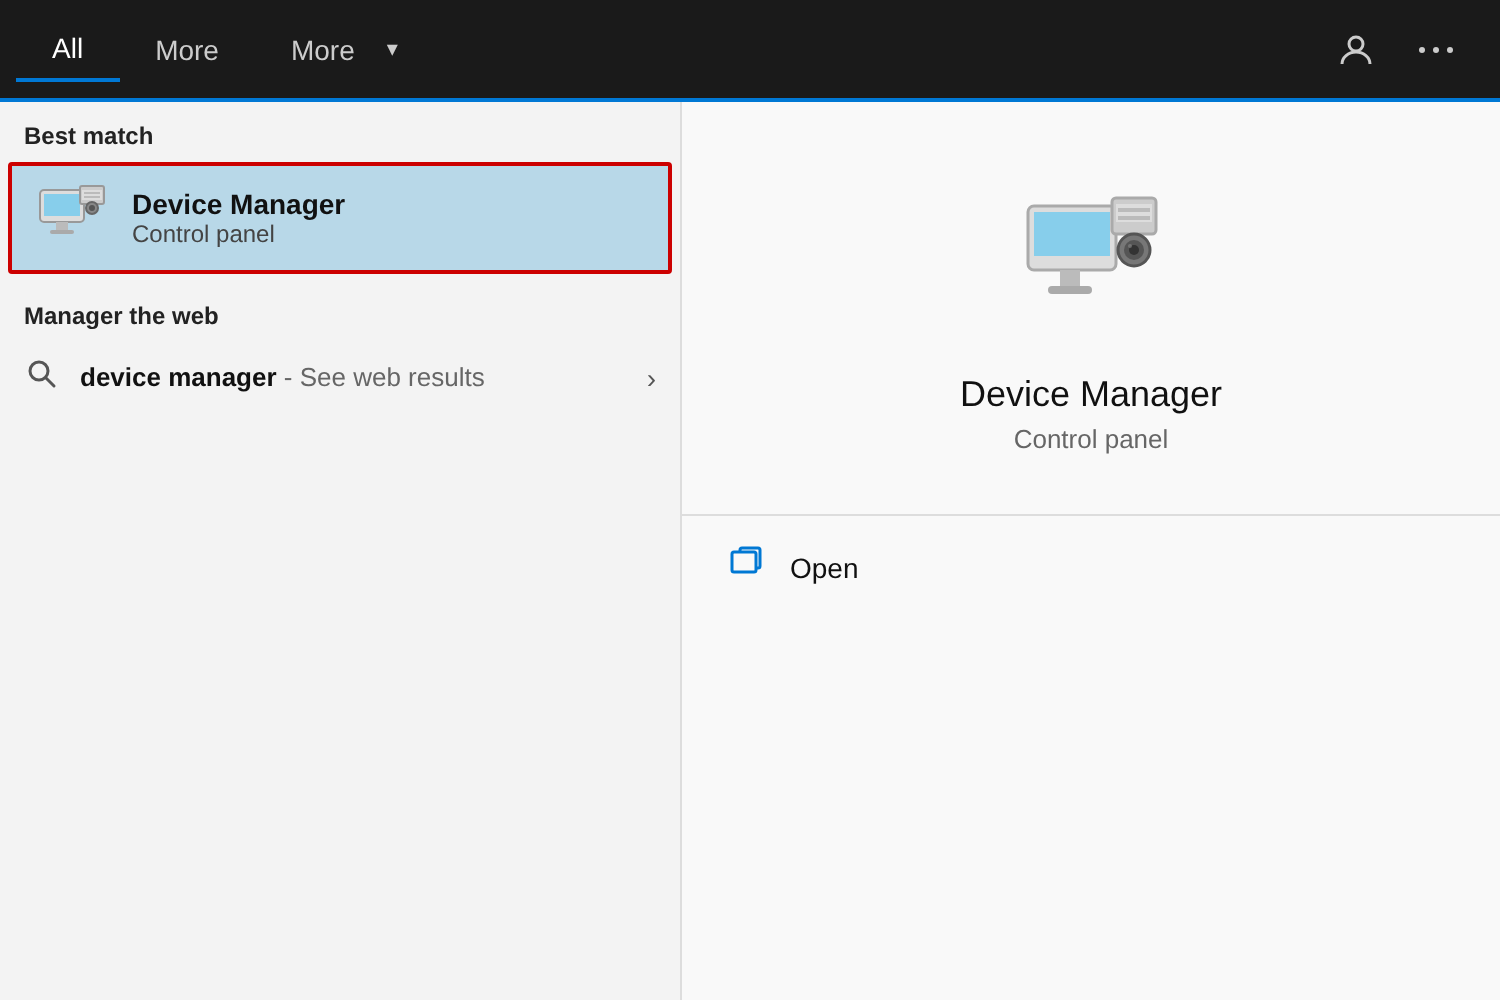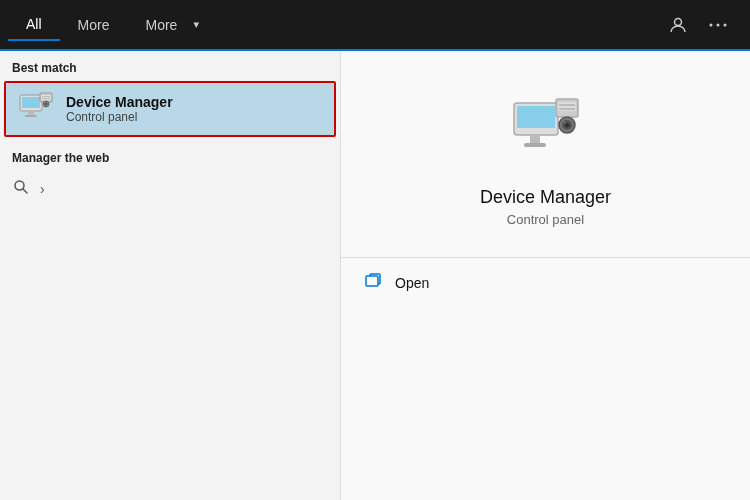--- a/index.html
+++ b/index.html
@@ -280,20 +280,23 @@
 
     <div class="section-header">Manager the web</div>
 
     <div class="web-search-row">
       <div class="web-search-icon">
         <svg width="16" height="16" viewBox="0 0 16 16" fill="none" xmlns="http://www.w3.org/2000/svg">
           <circle cx="6.5" cy="6.5" r="4.5" stroke="#555" stroke-width="1.5" fill="none"></circle>
           <line x1="10" y1="10" x2="14" y2="14" stroke="#555" stroke-width="1.5" stroke-linecap="round"></line>
         </svg>
       </div>
+      <div class="web-search-text">
+        <span class="query">device manager</span><span class="suffix"> - See web results</span>
+      </div>
       <div class="web-search-chevron">›</div>
     </div>
   </div>
 
   <div class="right-panel">
     <div class="detail-icon">
       <svg width="72" height="72" viewBox="0 0 72 72" xmlns="http://www.w3.org/2000/svg">
 
         <rect x="4" y="8" width="44" height="32" rx="3" fill="#ddd" stroke="#aaa" stroke-width="1.5"></rect>
         <rect x="7" y="11" width="38" height="22" fill="#87ceeb"></rect>

